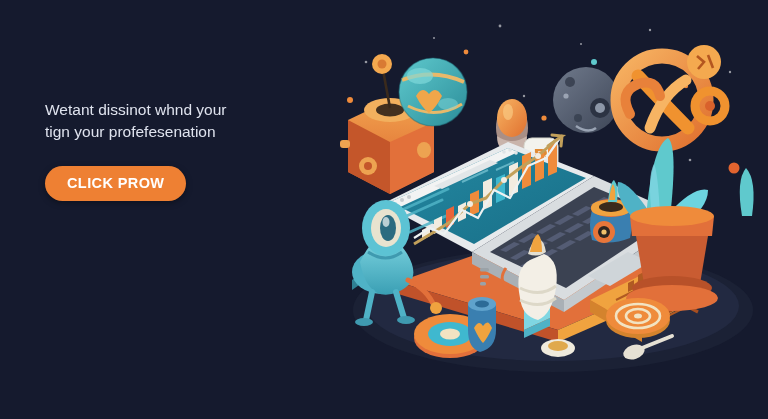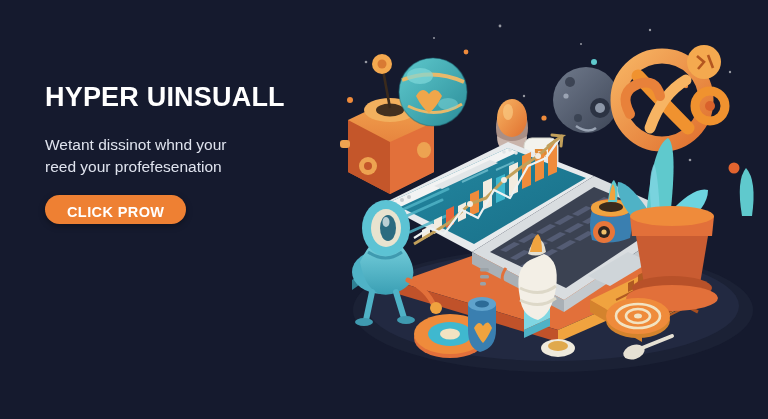--- a/index.html
+++ b/index.html
@@ -29,48 +29,47 @@
   .headline .ln { display:block; white-space:nowrap; }
   #subtext {
     margin-top:19px;
     color:#dfe3ee;
     font-size:15.5px;
     line-height:1.42;
     font-weight:400;
   }
   #subtext .ln { display:block; white-space:nowrap; }
   #cta {
-    display:inline-block; margin-top:17px;
+    display:inline-block; margin-top:23px;
     background:#ee8033; color:#ffffff;
     border:none; border-radius:22px;
-    padding:9px 22px 4px 22px;
+    padding:9px 22px 10px 22px;
     font-size:14.5px; font-weight:700; letter-spacing:.4px;
     text-transform:uppercase; cursor:pointer;
     font-family:"Liberation Sans", sans-serif;
     box-shadow:0 2px 6px rgba(0,0,0,.35);
   }
 
   
   #art { position:absolute; right:0; top:0; width:430px; height:419px; }
   #art svg { display:block; width:100%; height:100%; }
 </style>
 </head>
 <body>
 
 <div id="banner">
 
   <div id="copy">
 
     <h1 class="headline">
-      <span class="ln">HYPER UINSUALL</span>
     </h1>
 
     <p id="subtext">
       <span class="ln">Wetant dissinot whnd your</span>
-      <span class="ln">reed your profefesenation</span>
+      <span class="ln">tign your profefesenation</span>
     </p>
 
     <button id="cta">CLICK PROW</button>
   </div>
 
   <div id="art">
   <svg viewBox="0 0 430 419" xmlns="http://www.w3.org/2000/svg">
     <defs>
       <linearGradient id="gOrange" x1="0" y1="0" x2="0" y2="1">
         <stop offset="0" stop-color="#f2a24e"></stop>

